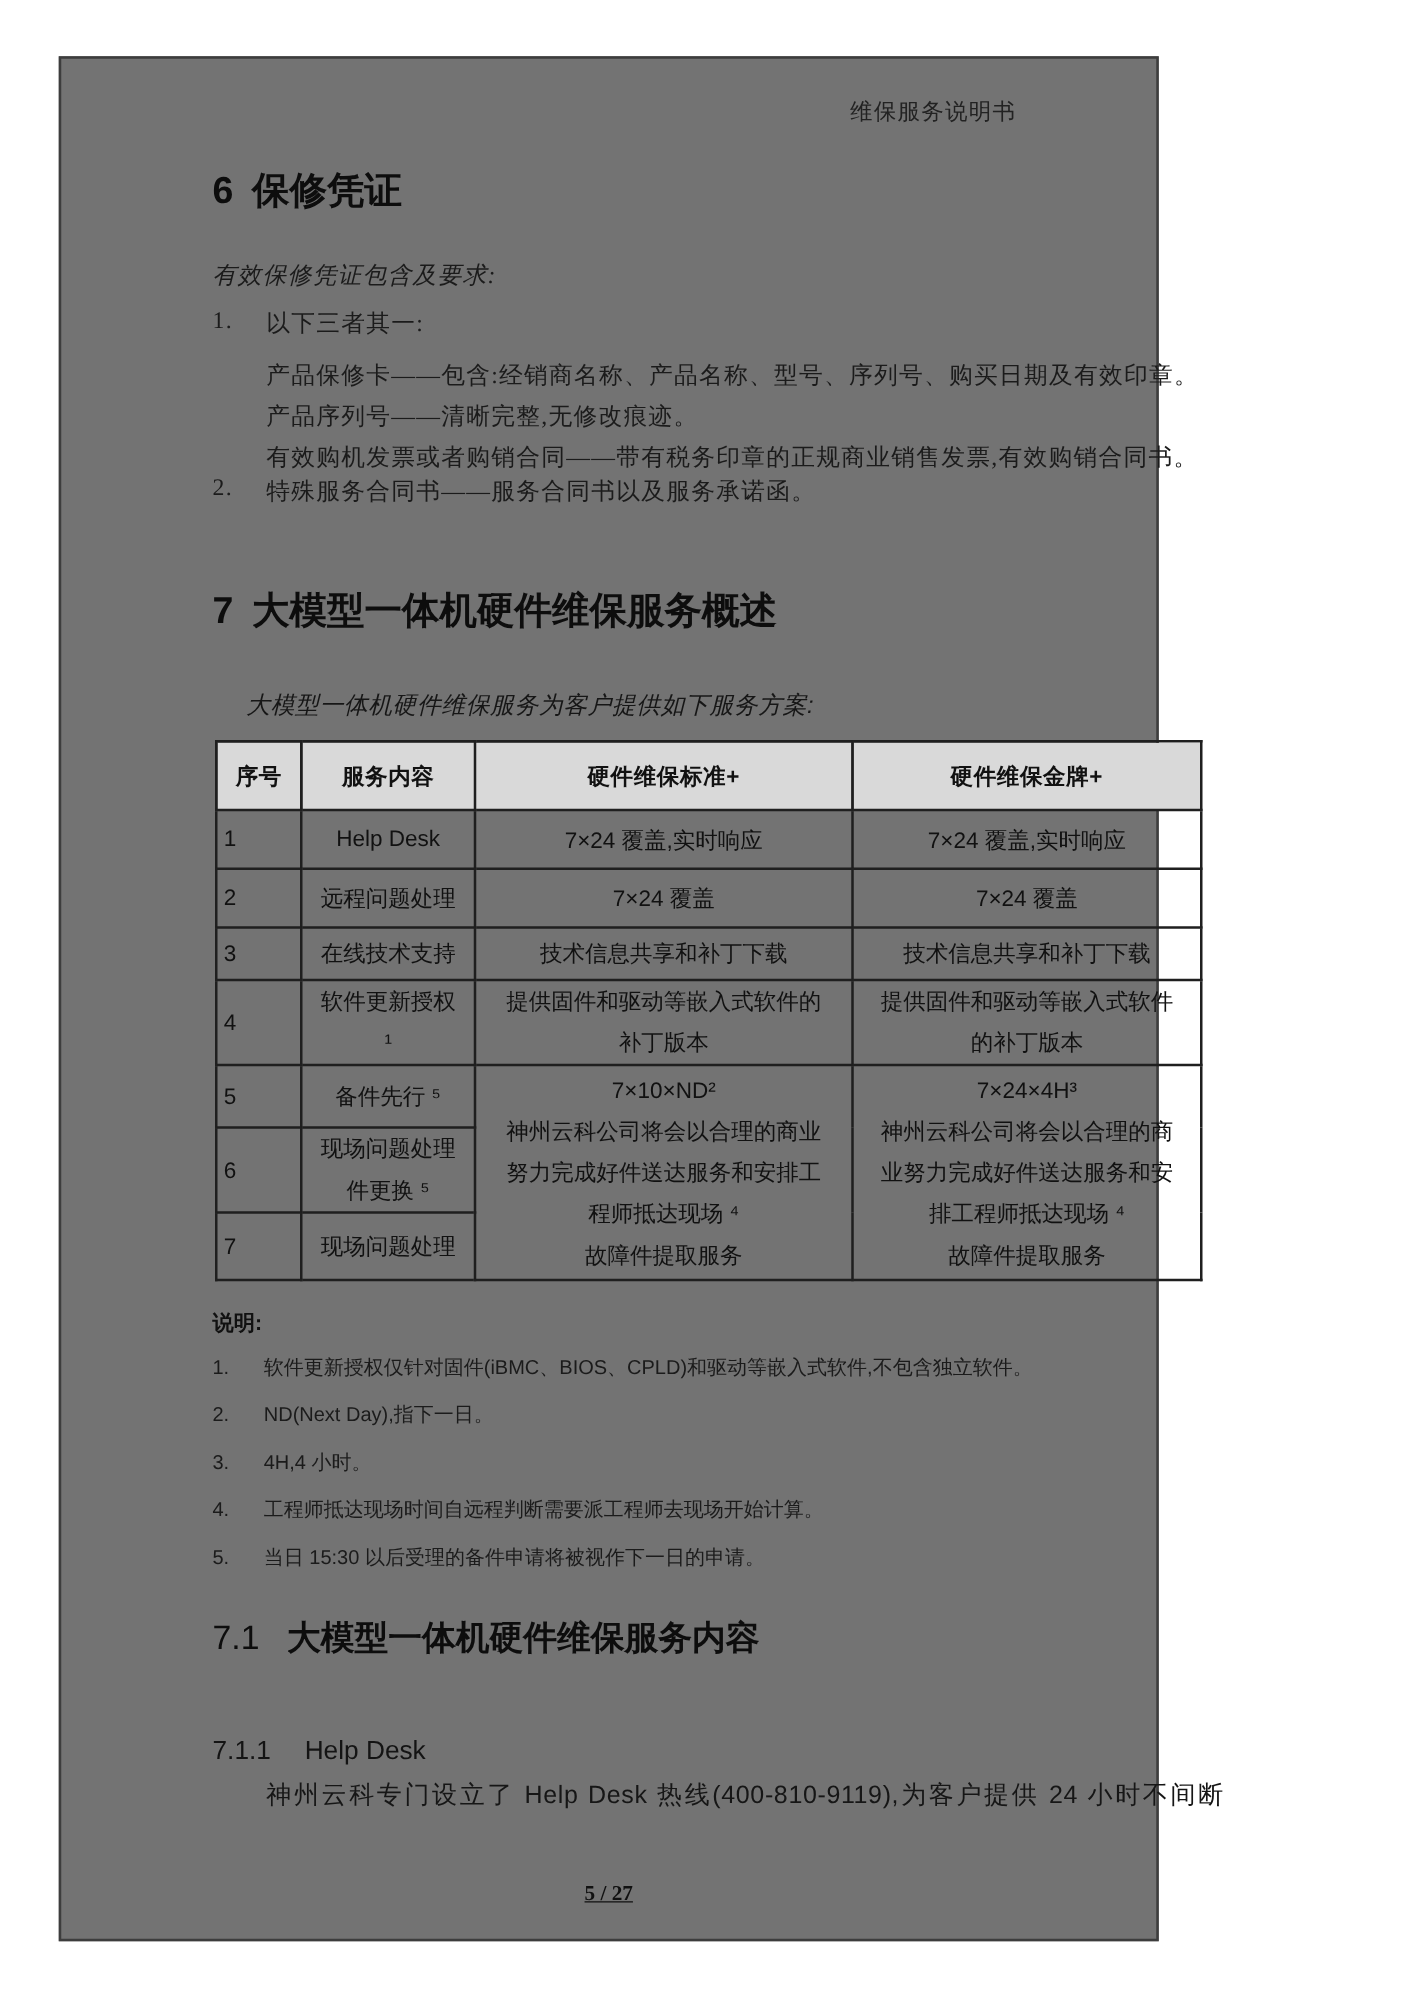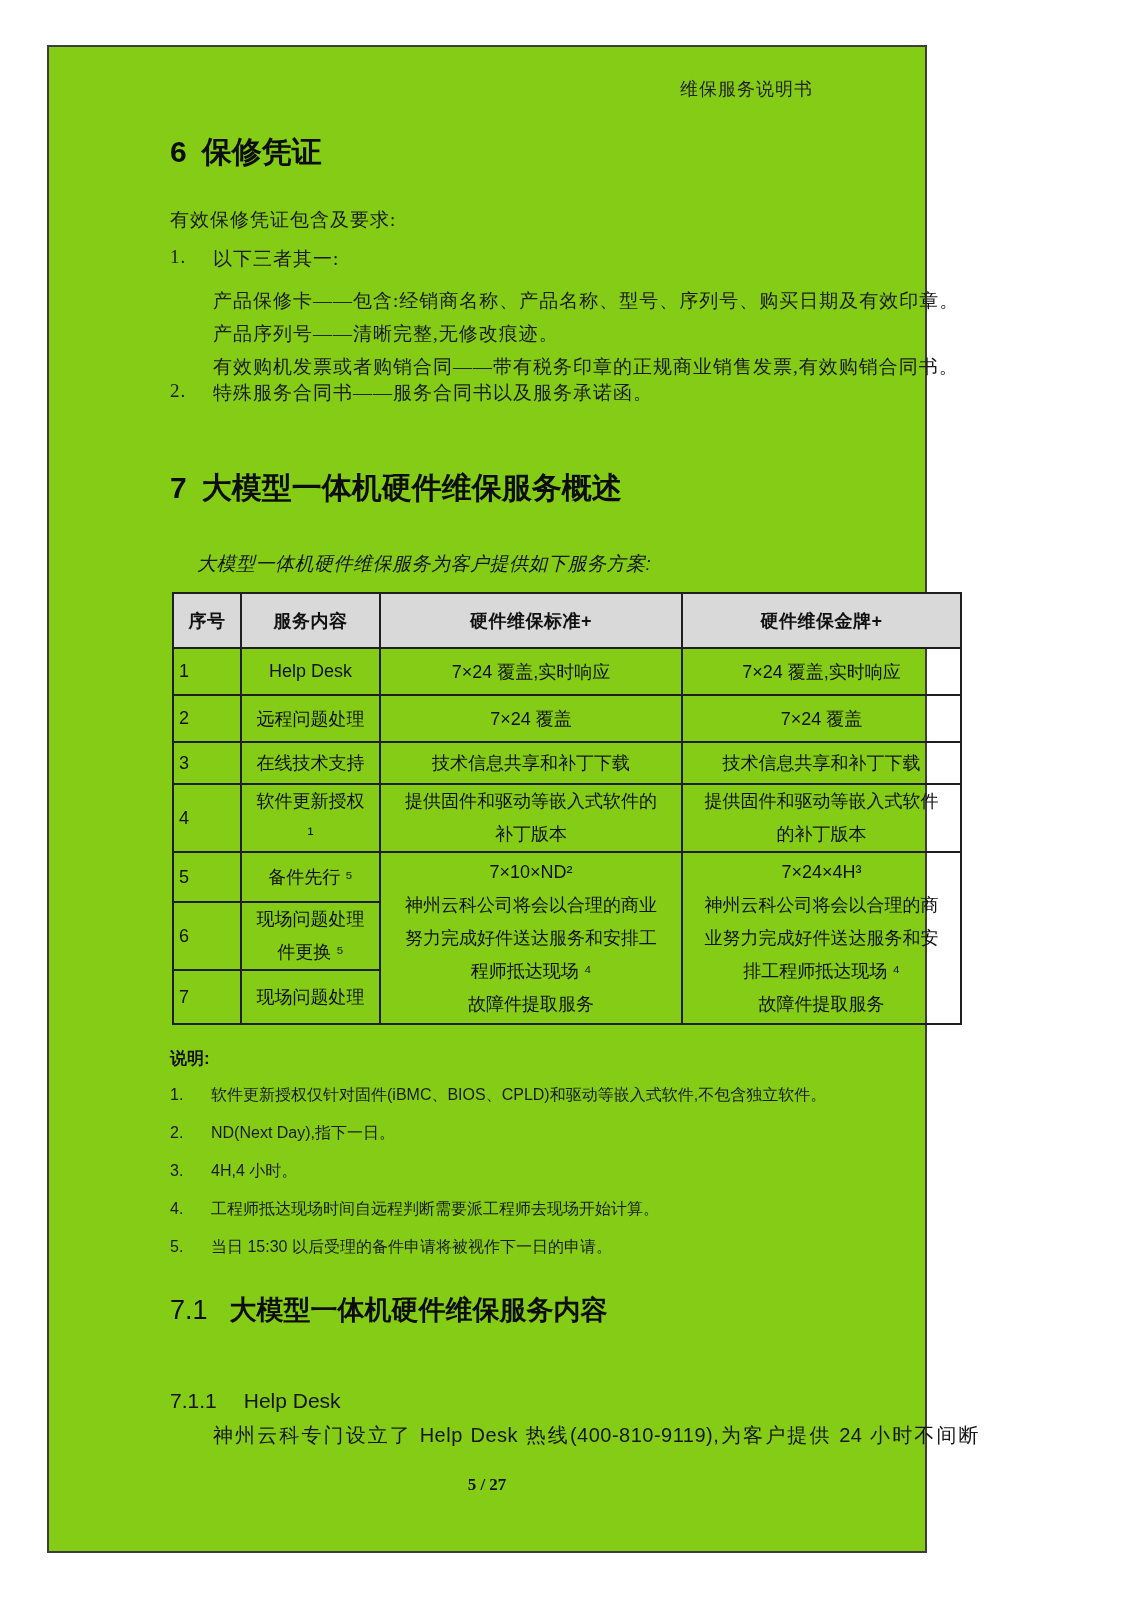--- a/index.html
+++ b/index.html
@@ -3,21 +3,21 @@
 <meta charset="utf-8">
 <style>
   html,body{margin:0;padding:0;}
   body{
     width:1131px;height:1600px;position:relative;background:#ffffff;
     font-family:"Liberation Sans","DejaVu Sans",sans-serif;color:#1a1a1a;
     -webkit-font-smoothing:antialiased;
   }
   .page-frame{
     position:absolute;left:47px;top:45px;width:880px;height:1508px;
-    border:2px solid #3d3d3d;box-sizing:border-box;background:#84cc16;
+    border:2px solid #3d3d3d;box-sizing:border-box;background:#737373;
   }
   .abs{position:absolute;}
   .serif{font-family:"Liberation Serif","DejaVu Serif",serif;}
   .sans{font-family:"Liberation Sans","DejaVu Sans",sans-serif;}
 
   .doc-header{top:30px;right:112px;font-size:18px;letter-spacing:1px;color:#222;}
   .h-lvl1{left:121px;font-size:30px;font-weight:700;color:#0d0d0d;white-space:nowrap;}
   .h-lvl1 .num{margin-right:15px;font-weight:700;}
   .h-lvl2{left:121px;font-size:27px;font-weight:700;color:#0d0d0d;white-space:nowrap;text-align:right;}
   .h-lvl2 .num{margin-right:22px;font-weight:400;}
@@ -59,21 +59,21 @@
 <body>
 
 <div class="page-frame">
 
   <div class="abs doc-header serif">维保服务说明书</div>
 
   <div class="abs h-lvl1" style="top:85px;">
     <span class="num">6</span><span>保修凭证</span>
   </div>
 
-  <div class="abs body-serif serif" style="left:121px;top:160px;">有效保修凭证包含及要求:</div>
+  <div class="abs body-serif serif" style="left:121px;top:160px;font-style:italic;">有效保修凭证包含及要求:</div>
 
   <div class="abs list-item body-serif serif" style="top:199px;">
     <span class="marker">1.</span>
     <span>以下三者其一:</span>
   </div>
 
   <div class="abs sublines body-serif serif" style="top:237px;">
     <div>产品保修卡——包含:经销商名称、产品名称、型号、序列号、购买日期及有效印章。</div>
     <div>产品序列号——清晰完整,无修改痕迹。</div>
     <div>有效购机发票或者购销合同——带有税务印章的正规商业销售发票,有效购销合同书。</div>
@@ -187,15 +187,15 @@
   <div class="abs h-lvl2" style="top:1245px;">
     <span class="num">7.1</span><span>大模型一体机硬件维保服务内容</span>
   </div>
 
   <div class="abs h-lvl3" style="top:1342px;">
     <span class="num">7.1.1</span><span>Help Desk</span>
   </div>
 
   <div class="abs para711 sans" style="top:1375px;">神州云科专门设立了 Help Desk 热线(400-810-9119),为客户提供 24 小时不间断</div>
 
-  <div class="abs footer serif" style="top:1428px;">5 / 27</div>
+  <div class="abs footer serif" style="top:1458px;text-decoration:underline;">5 / 27</div>
 
 </div>
 
 </body></html>

